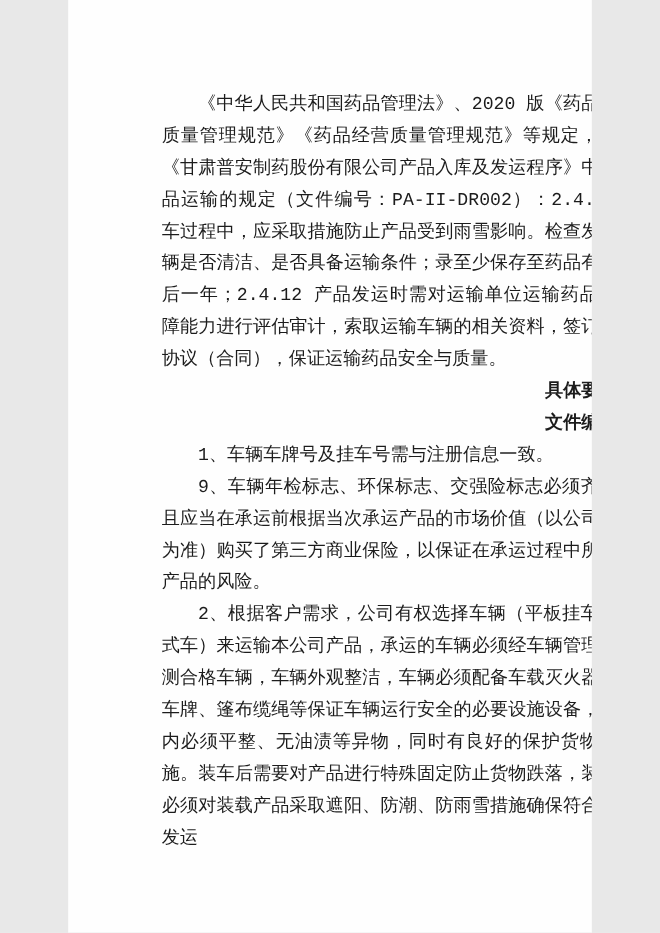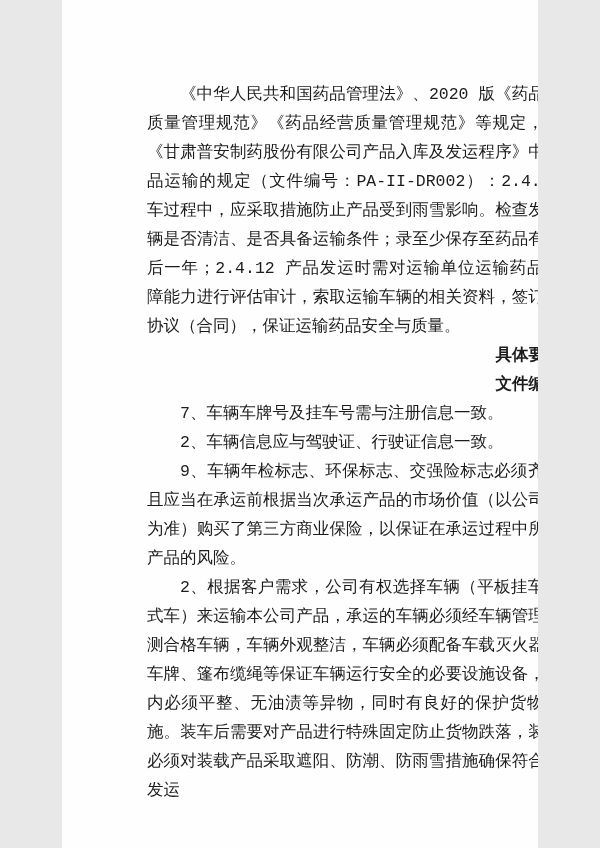--- a/index.html
+++ b/index.html
@@ -39,18 +39,17 @@
   }
 </style>
 </head>
 <body>
 
 <div class="page">
   <div class="text-block">
     <p class="para">《中华人民共和国药品管理法》、2020 版《药品生产质量管理规范》《药品经营质量管理规范》等规定，以及《甘肃普安制药股份有限公司产品入库及发运程序》中对产品运输的规定（文件编号：PA-II-DR002）：2.4.5 装车过程中，应采取措施防止产品受到雨雪影响。检查发运车辆是否清洁、是否具备运输条件；录至少保存至药品有效期后一年；2.4.12 产品发运时需对运输单位运输药品的保障能力进行评估审计，索取运输车辆的相关资料，签订运输协议（合同），保证运输药品安全与质量。</p>
     <p class="para heading">具体要求：</p>
     <p class="para heading">文件编号：</p>
-    <p class="para">7、车辆车牌号及挂车号需与注册信息一致。</p>
-    <p class="para">2、车辆信息应与驾驶证、行驶证信息一致。</p>
+    <p class="para">1、车辆车牌号及挂车号需与注册信息一致。</p>
     <p class="para">9、车辆年检标志、环保标志、交强险标志必须齐全。且应当在承运前根据当次承运产品的市场价值（以公司要求为准）购买了第三方商业保险，以保证在承运过程中所承运产品的风险。</p>
     <p class="para">2、根据客户需求，公司有权选择车辆（平板挂车或厢式车）来运输本公司产品，承运的车辆必须经车辆管理所检测合格车辆，车辆外观整洁，车辆必须配备车载灭火器、停车牌、篷布缆绳等保证车辆运行安全的必要设施设备，车箱内必须平整、无油渍等异物，同时有良好的保护货物的措施。装车后需要对产品进行特殊固定防止货物跌落，装车后必须对装载产品采取遮阳、防潮、防雨雪措施确保符合产品发运</p>
   </div>
 </div>
 
 </body></html>

